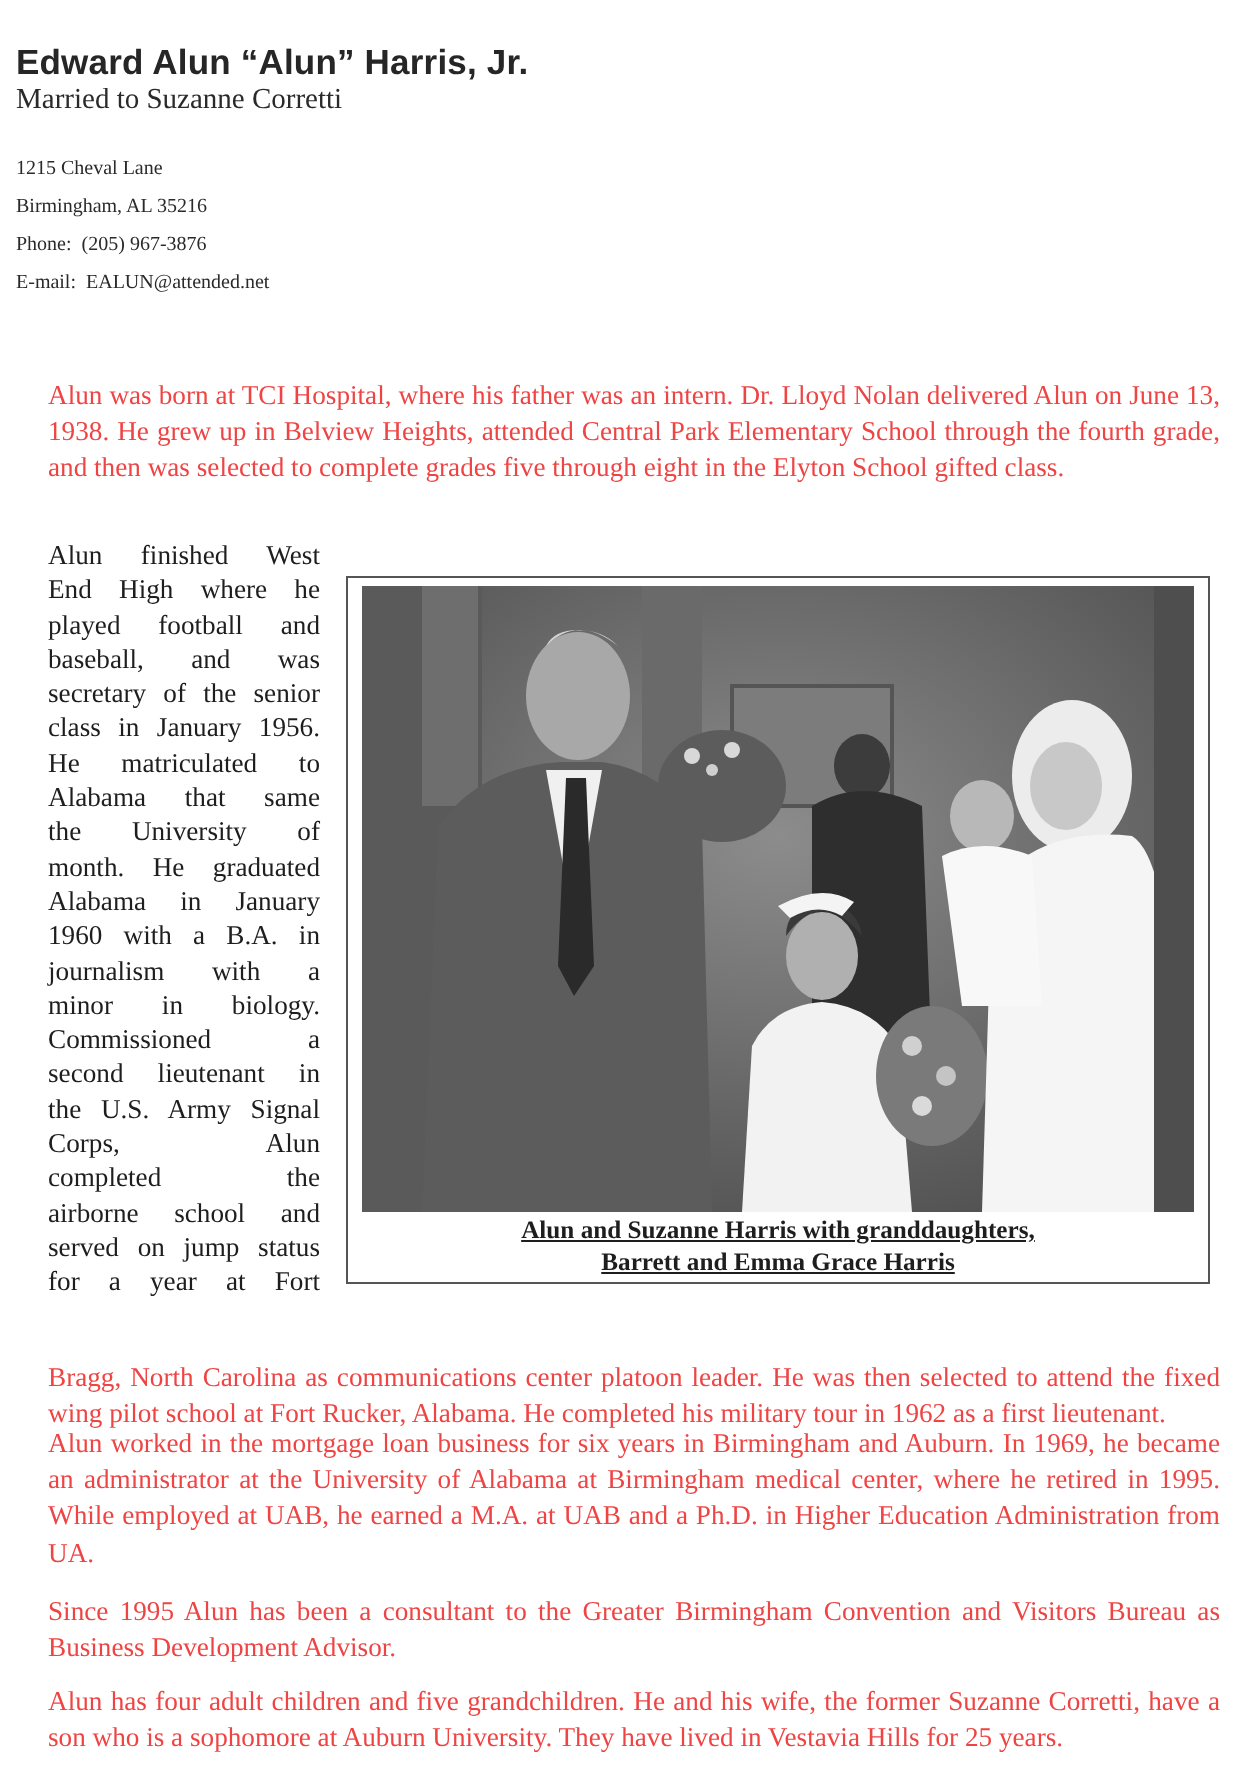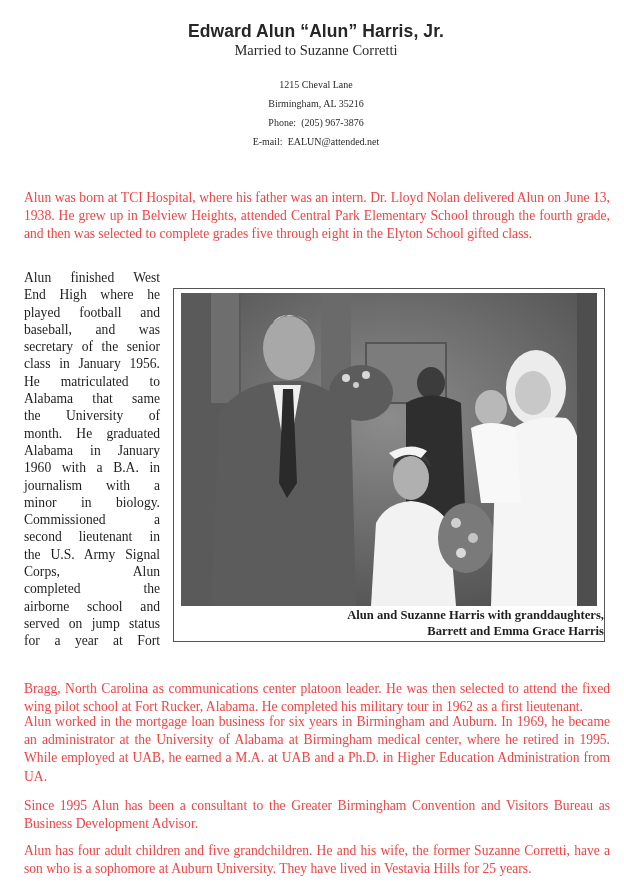--- a/index.html
+++ b/index.html
@@ -1,21 +1,21 @@
 <!DOCTYPE html>
 <html><head>
 <meta charset="utf-8">
 <style>
   html, body { margin: 0; padding: 0; background: #ffffff; }
   body {
     width: 624px; height: 893px; position: relative; overflow: hidden;
     font-family: "Liberation Serif", "DejaVu Serif", serif;
     color: #1a1a1a;
   }
-  .header { position: absolute; left: 0; top: 20px; width: 624px; text-align: center; }
+  .header { position: absolute; left: 0; top: 20px; width: 624px; }
   .name {
     font-family: "Liberation Sans", "DejaVu Sans", sans-serif;
     font-weight: bold; font-size: 17.5px; letter-spacing: 0.1px;
     color: #262626; line-height: 22px; margin-left: 8px;
   }
   .married { font-size: 14.5px; line-height: 17px; color: #2a2a2a; margin-left: 8px; }
   .contact { margin-top: 16px; font-size: 10px; line-height: 19px; color: #2a2a2a; margin-left: 8px; }
   .contact div { white-space: pre; }
   .p {
     position: absolute; font-size: 13.6px; line-height: 18.2px;
@@ -35,21 +35,21 @@
   .frame {
     position: absolute; left: 173px; top: 288px; width: 432px; height: 354px;
     border: 1px solid #555; box-sizing: border-box; background: #fff;
   }
   .photo {
     position: absolute; left: 7px; top: 4px; width: 416px; height: 313px;
     background: #7a7a7a; overflow: hidden;
   }
   .caption {
     position: absolute; left: 0; top: 318px; width: 100%;
-    text-align: right; font-weight: bold; font-size: 12.6px; line-height: 16px; color: #1e1e1e;
+    text-align: center; font-weight: bold; font-size: 12.6px; line-height: 16px; color: #1e1e1e; text-decoration: underline;
   }
 </style>
 </head>
 <body>
 
 <div class="header">
   <div class="name">Edward Alun “Alun” Harris, Jr.</div>
   <div class="married">Married to Suzanne Corretti</div>
   <div class="contact">
     <div>1215 Cheval Lane</div>

